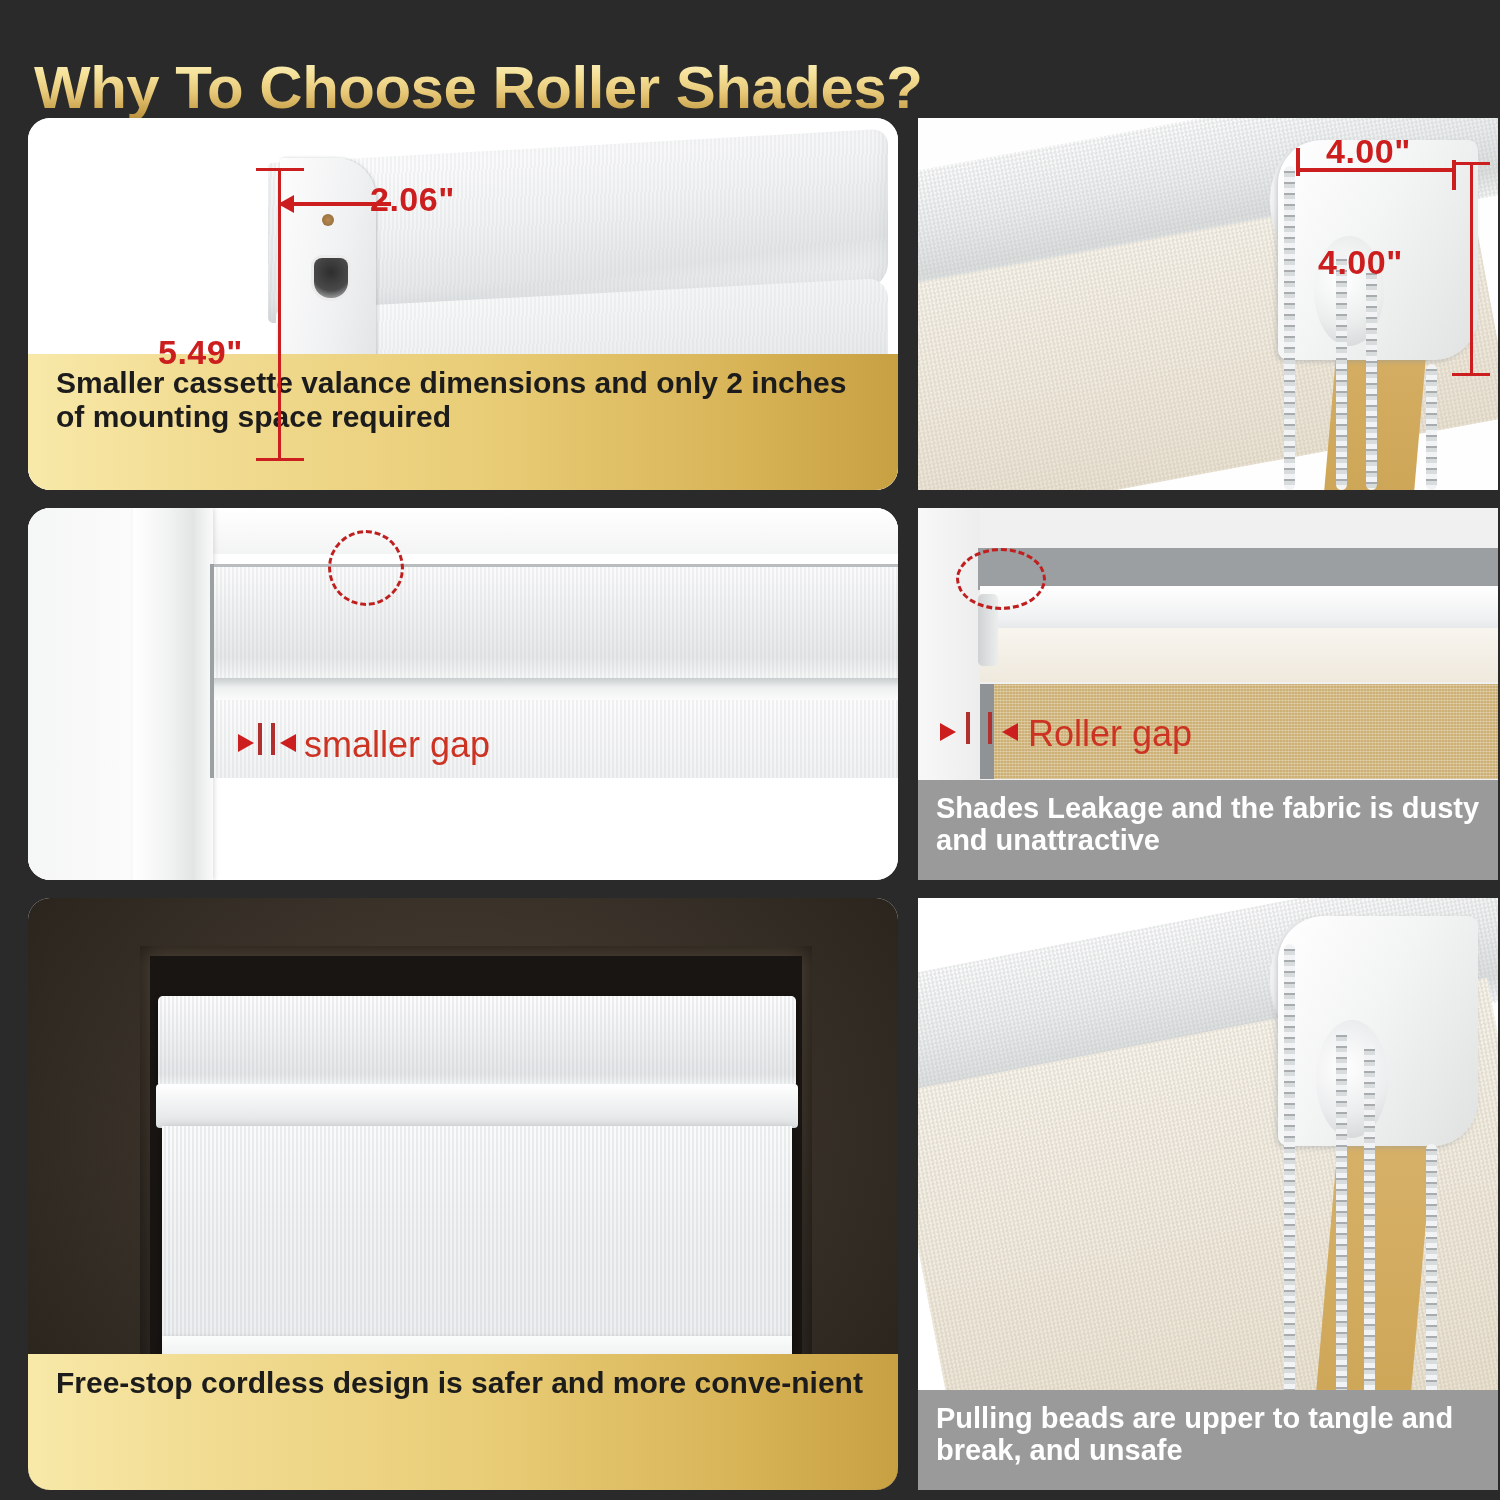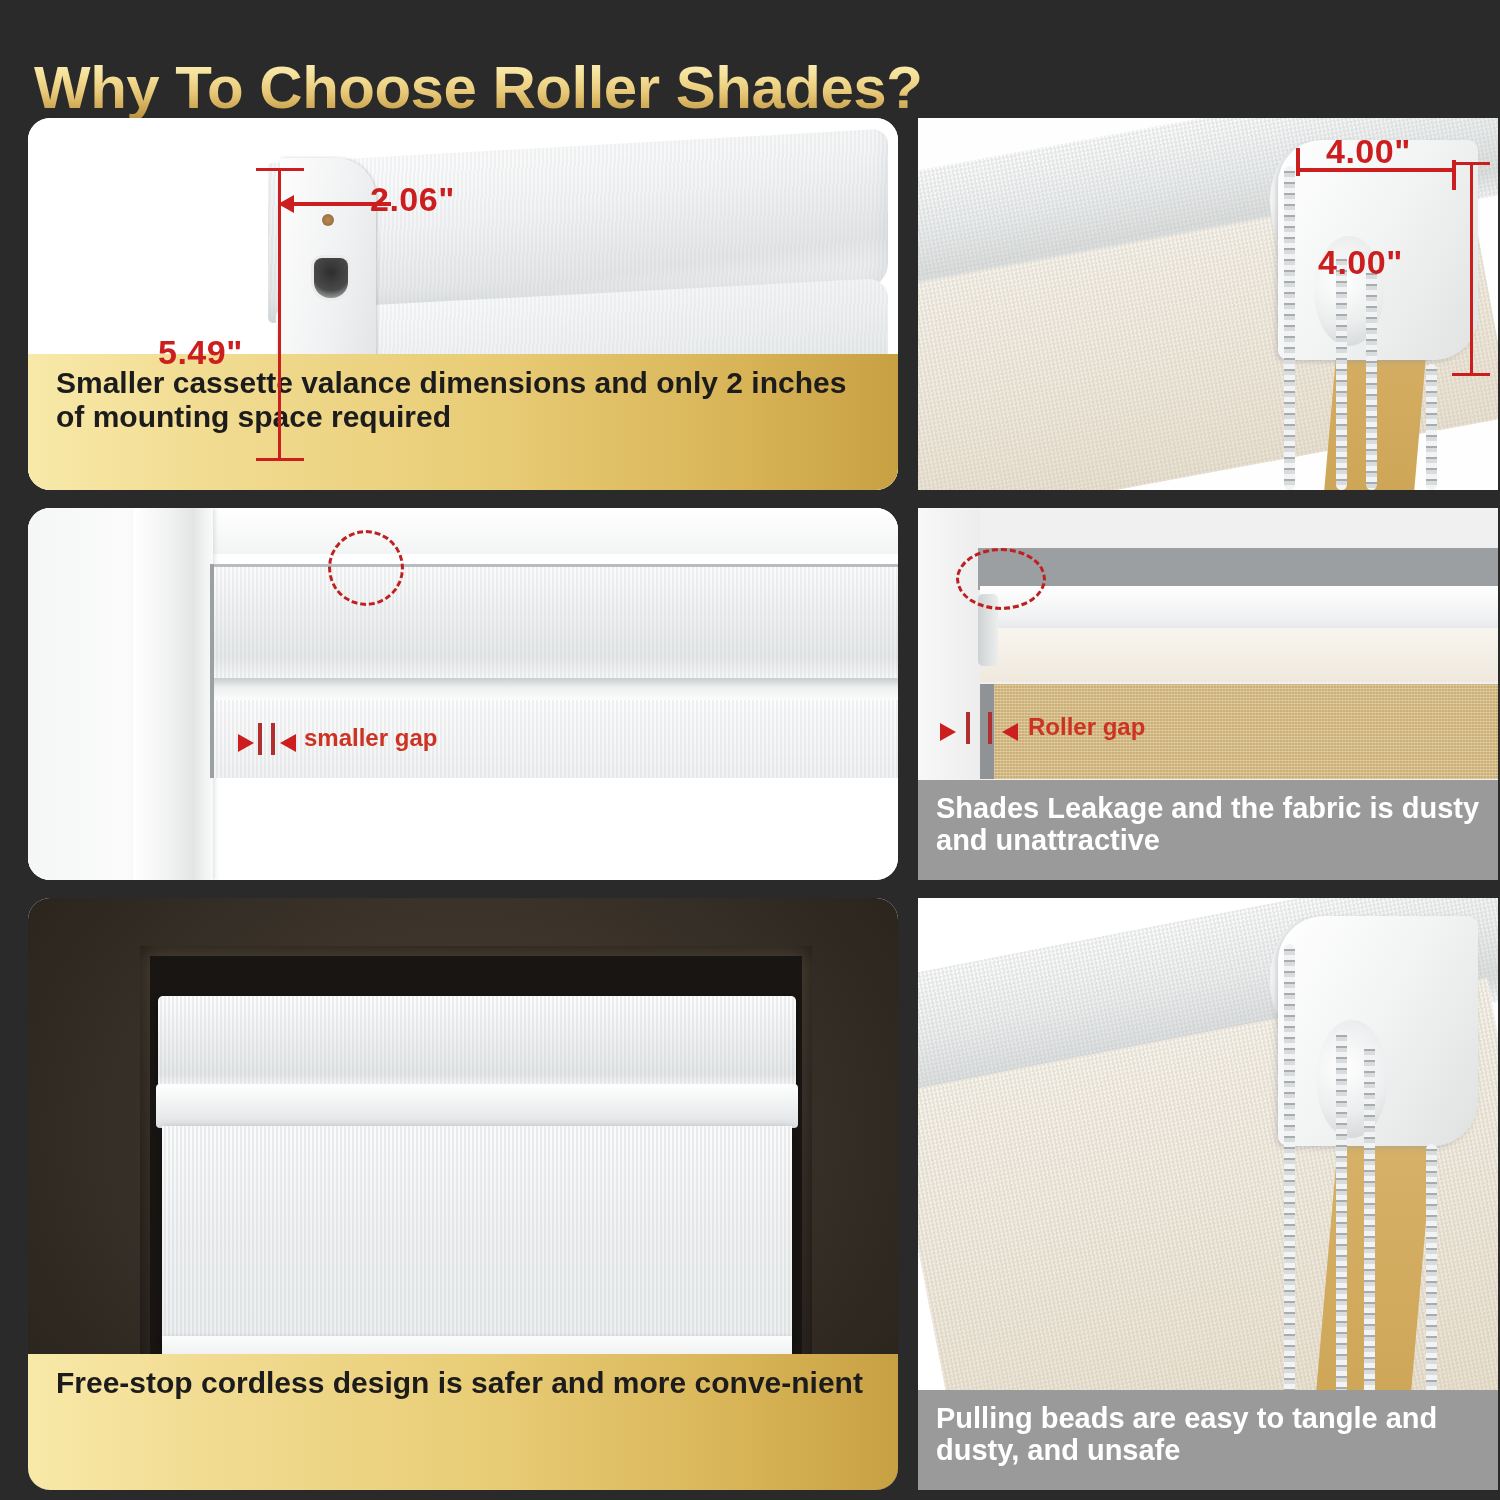--- a/index.html
+++ b/index.html
@@ -77,21 +77,21 @@
 
   
   .ann{
     position:absolute;
     color:#cc1e1e;
     font-weight:bold;
     z-index:9;
     white-space:nowrap;
   }
   .ann-dim{ font-size:34px; letter-spacing:0.5px; }
-  .ann-gap{ font-size:24px; font-weight:bold; color:#cc3322; }
+  .ann-gap{ font-size:36px; font-weight:normal; color:#cc3322; }
   .dimline{ position:absolute; background:#cc1e1e; z-index:9; }
   .dashcircle{
     position:absolute;
     border:3px dashed #c01f1f;
     border-radius:50%;
     z-index:9;
   }
   .arrow-r, .arrow-l{
     position:absolute; width:0;height:0; z-index:9;
   }
@@ -448,16 +448,16 @@
         <div class="p6-tan"></div>
         <div class="p6-cap"></div>
         <div class="p6-bracket"></div>
         <div class="p6-cap2"></div>
         <div class="bead" style="left:366px; top:46px; height:500px;"></div>
         <div class="bead" style="left:418px; top:132px; height:414px;"></div>
         <div class="bead" style="left:446px; top:146px; height:400px;"></div>
         <div class="bead" style="left:508px; top:246px; height:300px;"></div>
       </div>
 
-      <div class="cap cap-gray tall">Pulling beads are easy to tangle and dusty, and unsafe</div>
+      <div class="cap cap-gray tall">Pulling beads are upper to tangle and break, and unsafe</div>
     </div>
   </div>
 </div>
 
 </body></html>

